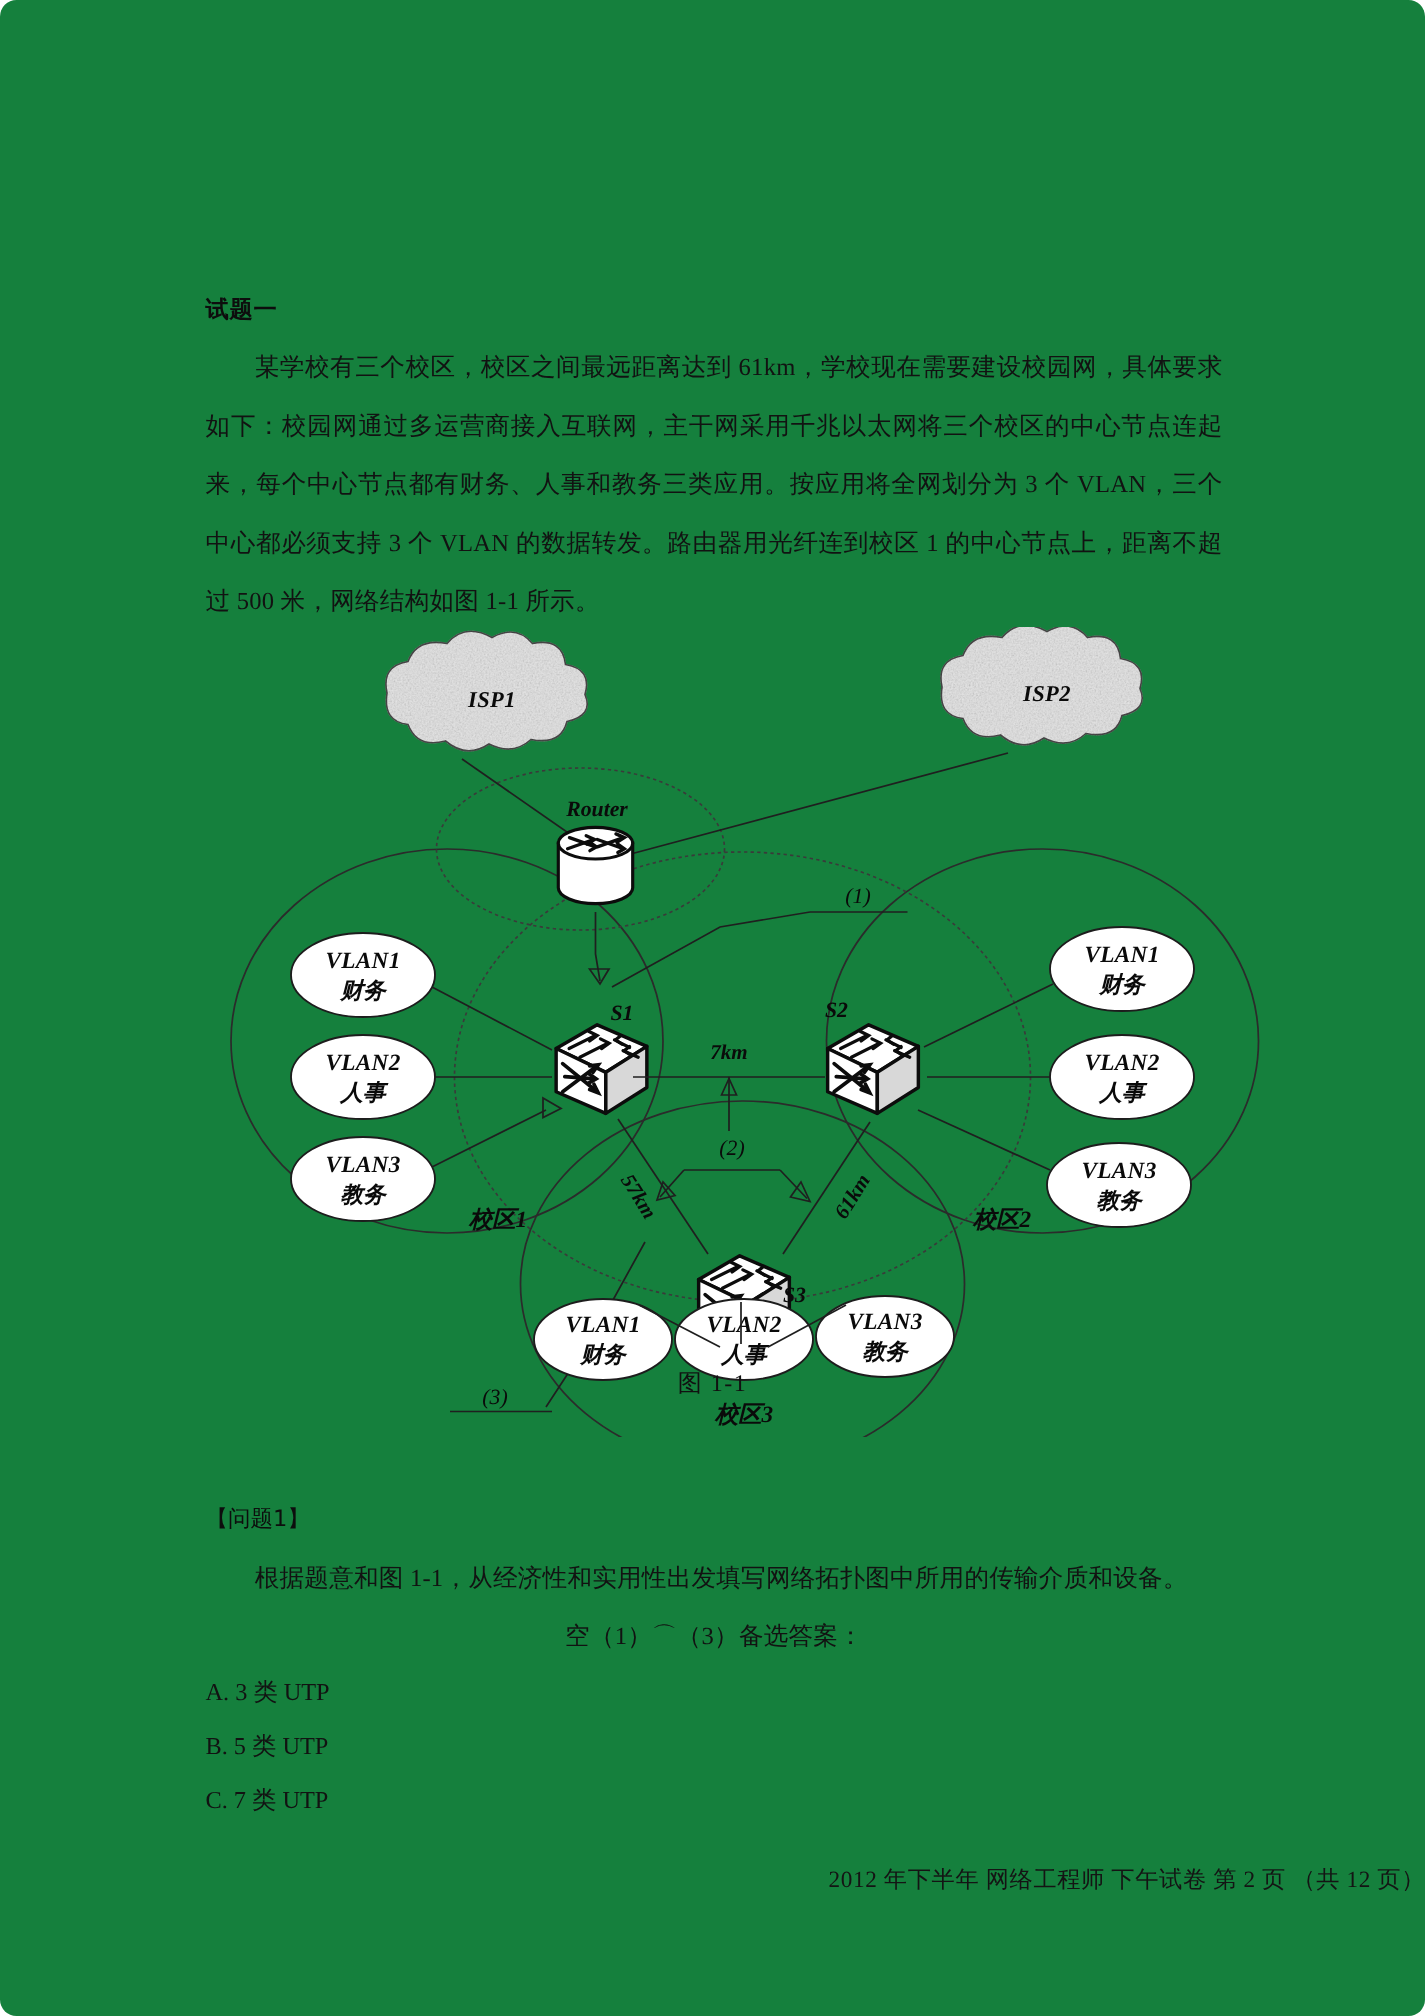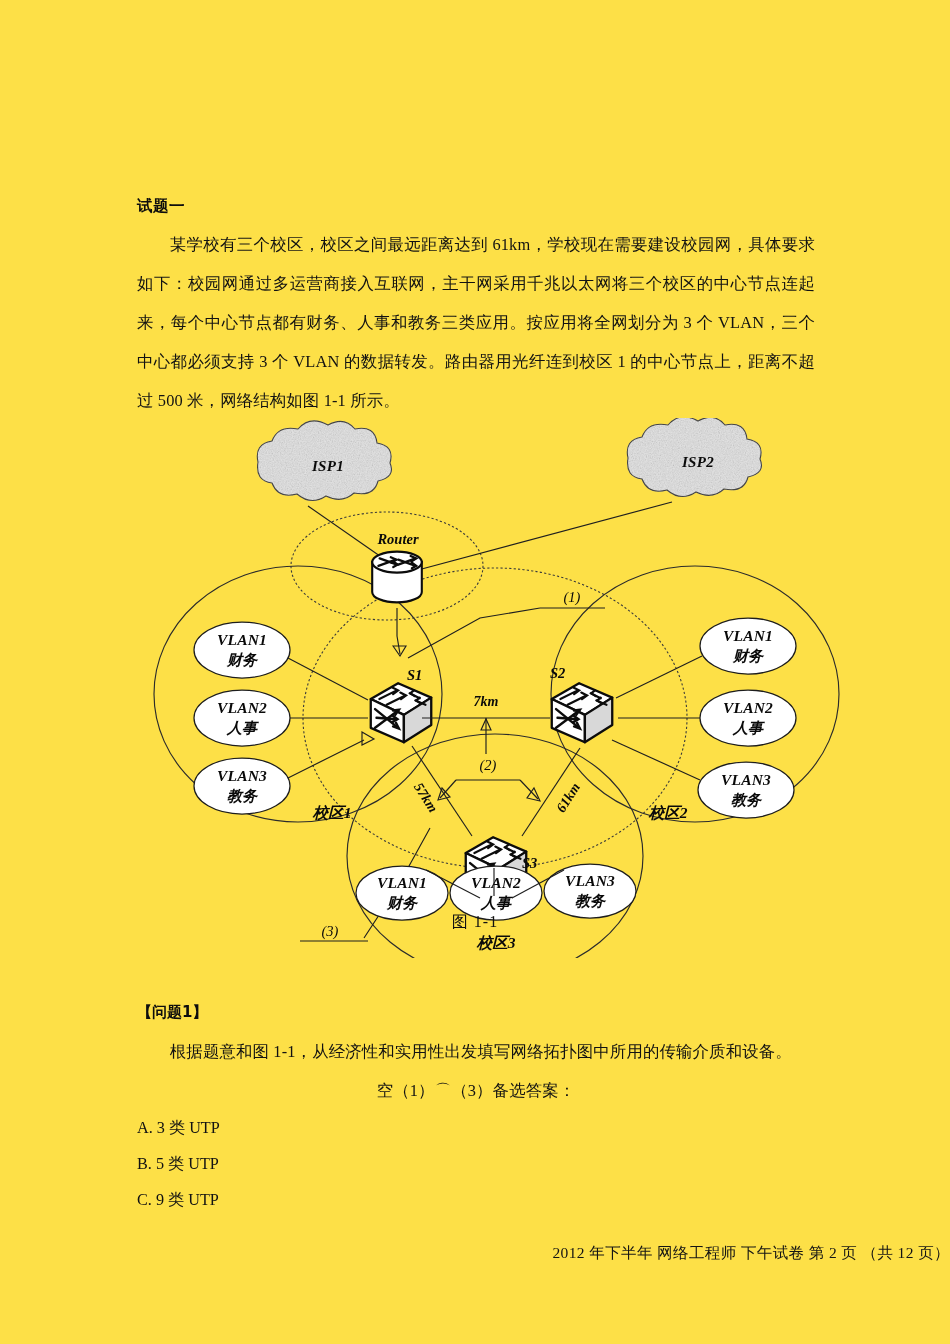--- a/index.html
+++ b/index.html
@@ -13,21 +13,22 @@
     position: relative;
     overflow: hidden;
     font-family: "Liberation Serif", "DejaVu Serif", serif;
     color: #111111;
     -webkit-font-smoothing: antialiased;
   }
 
   .page {
     position: absolute;
     inset: 0;
-    background: #fde047;
+    background: #15803d;
+    border-radius: 11px;
   }
 
   
   .content {
     position: absolute;
     left: 137px;
     top: 196px;
     width: 678px;
   }
 
@@ -92,21 +93,21 @@
 
   
   .q-block {
     position: absolute;
     left: 137px;
     top: 1003px;
     width: 678px;
   }
   .q-head {
     font-family: "DejaVu Sans", "Liberation Sans", sans-serif;
-    font-weight: bold;
+    font-weight: normal;
     font-size: 15px;
     margin: 0 0 10px 0;
     color: #0d0d0d;
   }
 
   
   .footer {
     position: absolute;
     left: 0;
     top: 1243px;
@@ -373,18 +374,18 @@
   </div>
 
   <div class="fig-caption">图 1-1</div>
 
   <div class="q-block">
     <p class="q-head">【问题1】</p>
     <p class="para">根据题意和图 1-1，从经济性和实用性出发填写网络拓扑图中所用的传输介质和设备。</p>
     <p class="plain-line">空（1）⌒（3）备选答案：</p>
     <p class="opt-line">A. 3 类 UTP</p>
     <p class="opt-line">B. 5 类 UTP</p>
-    <p class="opt-line">C. 9 类 UTP</p>
+    <p class="opt-line">C. 7 类 UTP</p>
   </div>
 
   <div class="footer">2012 年下半年  网络工程师  下午试卷  第 2 页  （共 12 页）</div>
 
 </div>
 
 </body></html>

